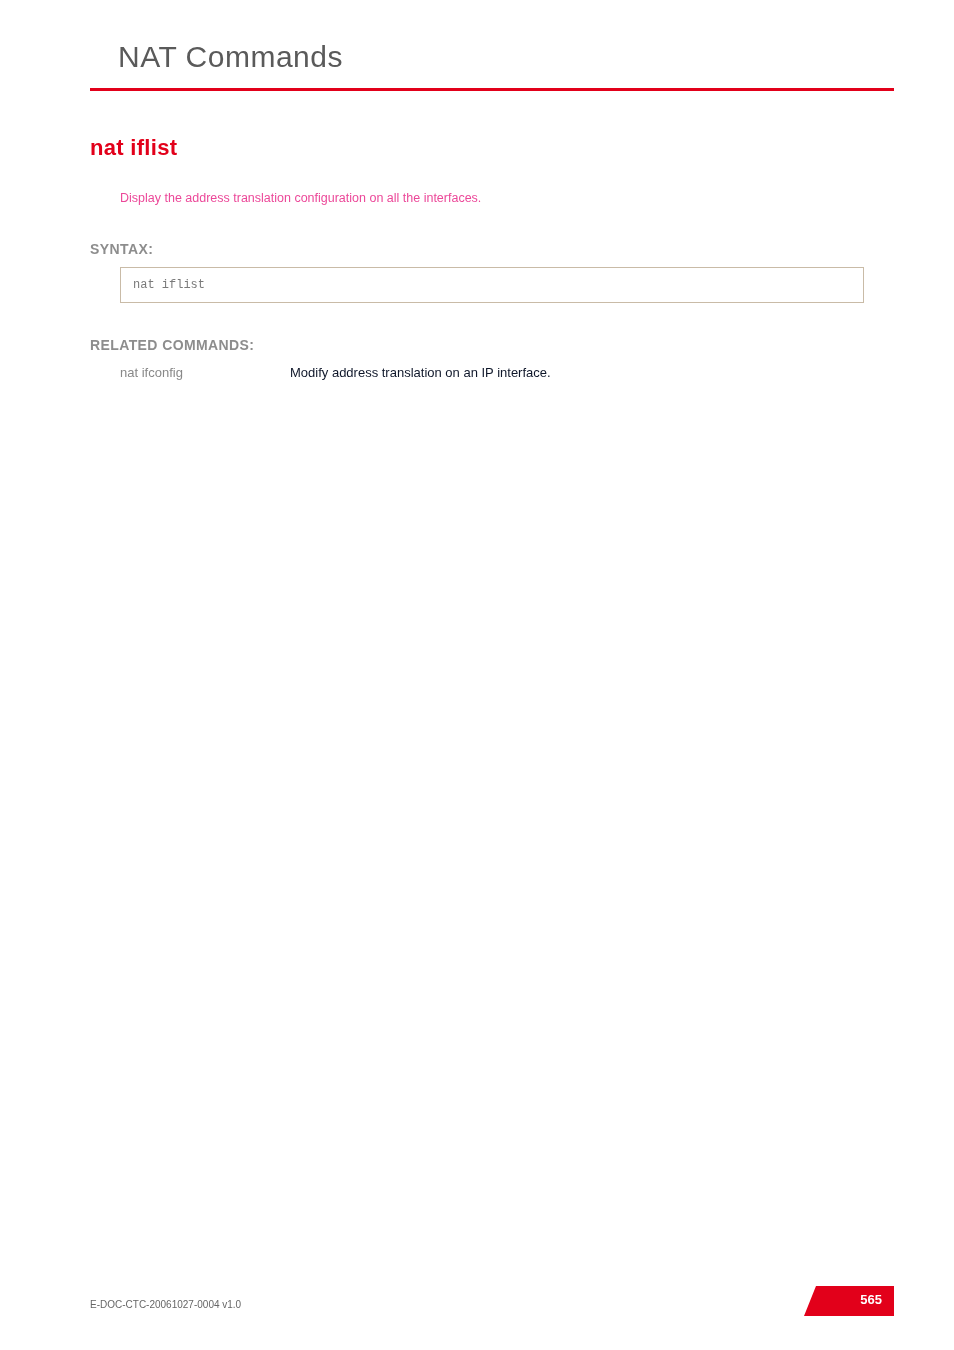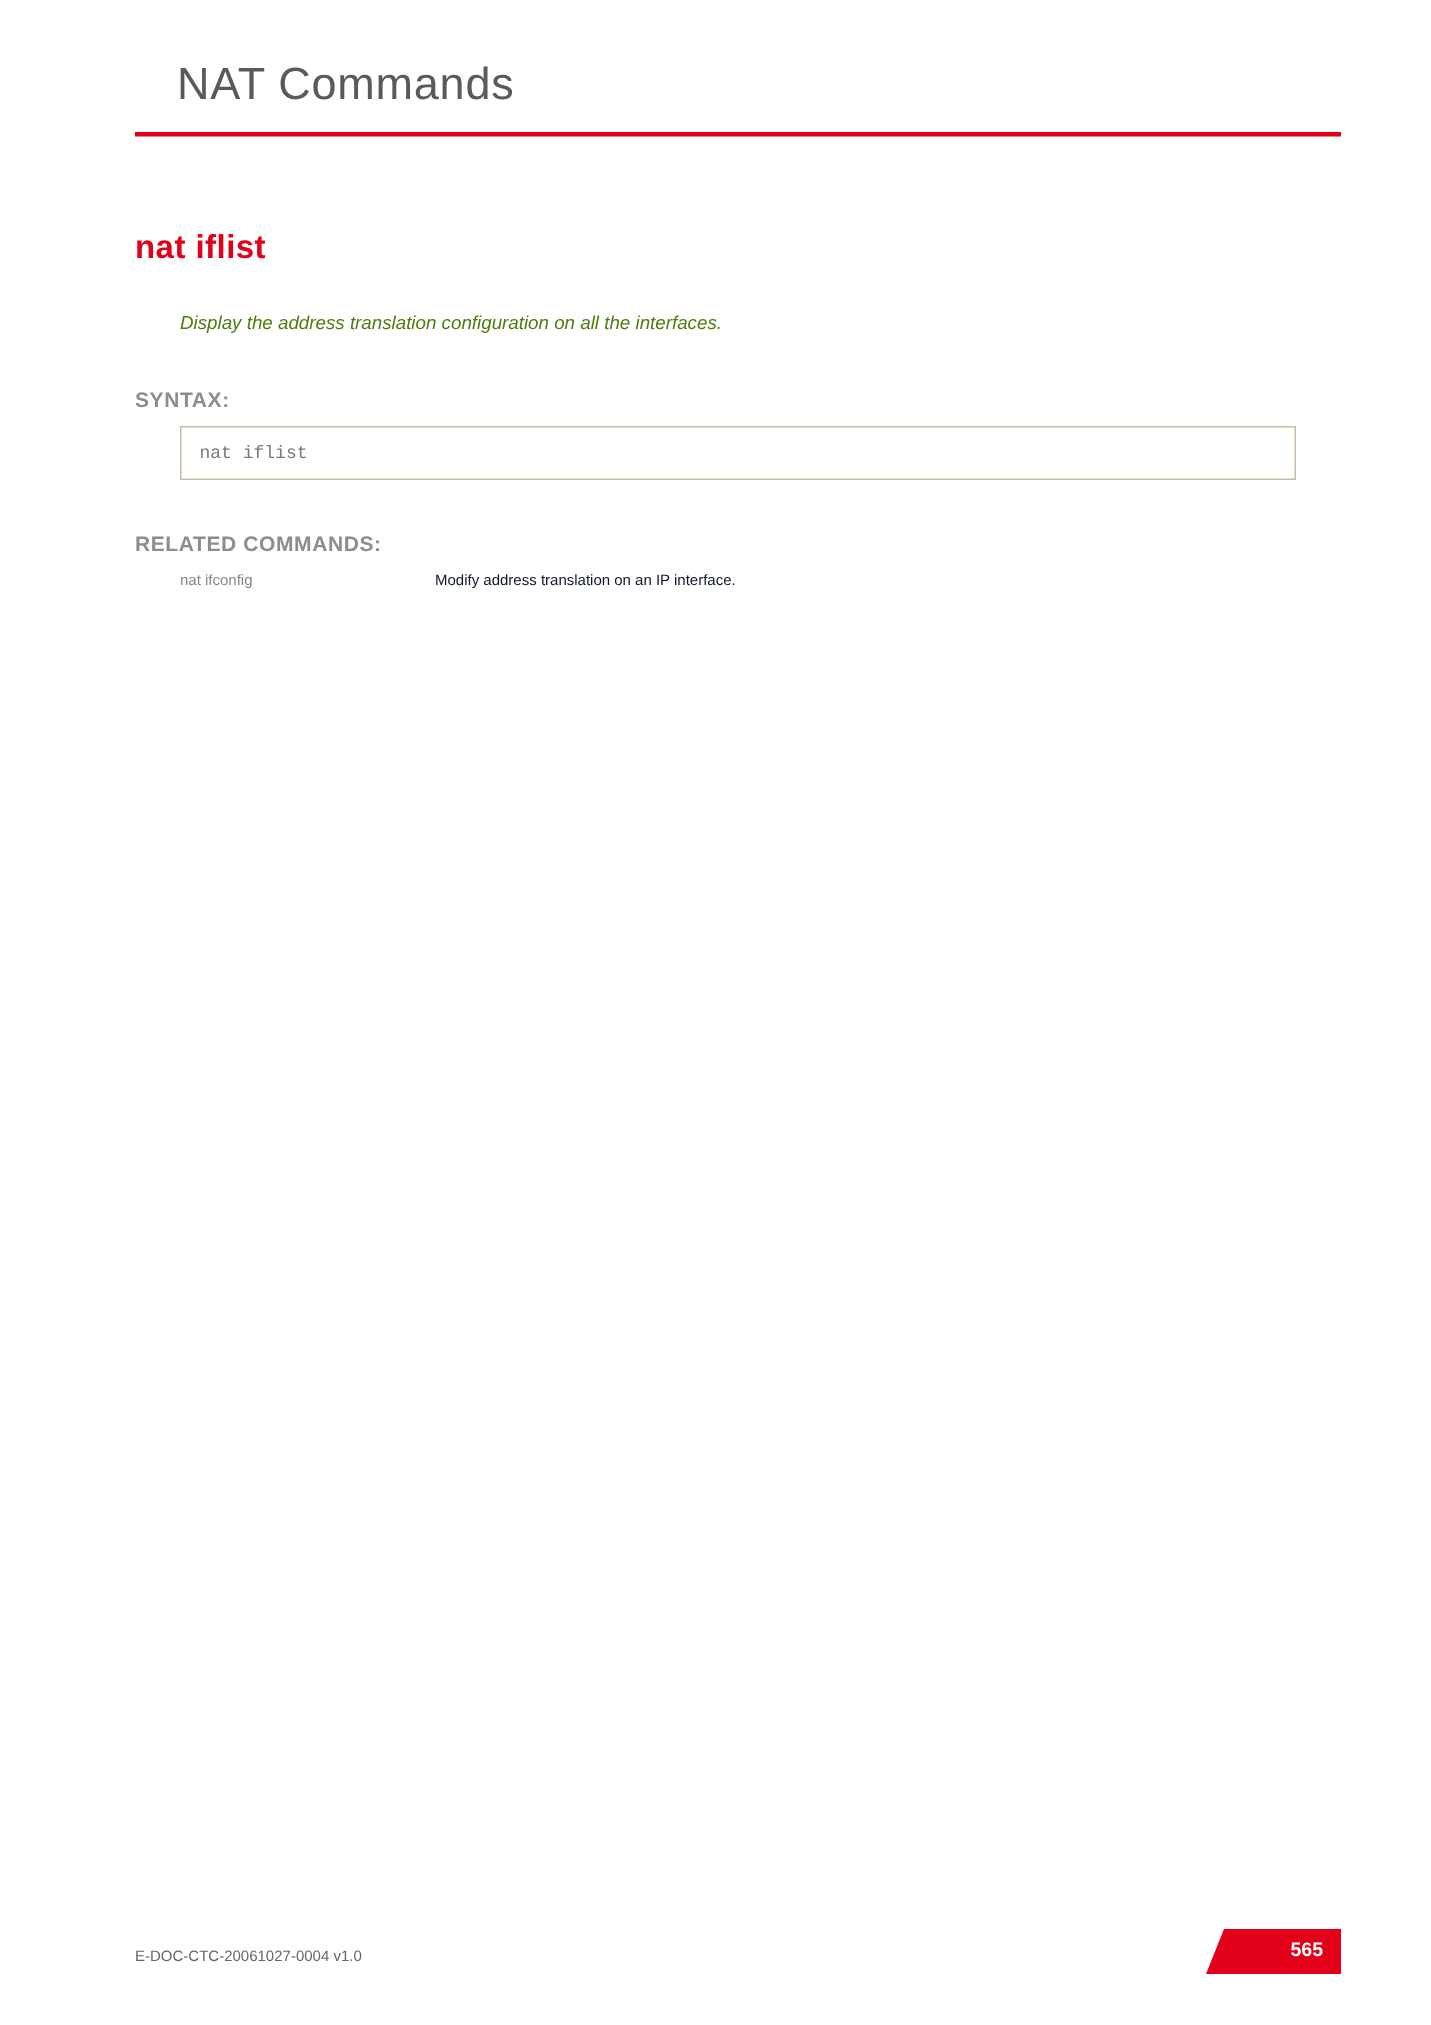--- a/index.html
+++ b/index.html
@@ -17,55 +17,54 @@
     color: #5a5a5a;
     padding: 40px 0 14px 118px;
     letter-spacing: 0.5px;
   }
   .red-rule {
     height: 3px;
     background: #e2001a;
     margin: 0 60px 0 90px;
   }
   .content {
-    padding: 61px 90px 0 90px;
+    padding: 44px 90px 0 90px;
   }
   .cmd-title {
     font-size: 22px;
     font-weight: bold;
     color: #e2001a;
     margin-bottom: 30px;
     letter-spacing: 0.3px;
   }
   .description {
     font-size: 12.5px;
-    color: #4d7c0f;
+    color: #ec4899;
     margin: 0 0 36px 30px;
-    font-style: italic;
   }
   .section-heading {
     font-size: 14px;
     font-weight: bold;
     color: #8d8d8d;
     letter-spacing: 0.4px;
     margin-bottom: 10px;
   }
   .code-box {
     border: 1px solid #c9bba7;
     padding: 8px 12px;
     margin: 0 0 34px 30px;
     font-family: "Courier New", Courier, monospace;
     font-size: 12px;
     color: #7a7a7a;
     white-space: pre;
     line-height: 1.5;
   }
   .related-table {
     margin: 0 0 0 30px;
-    font-size: 10px;
+    font-size: 13px;
     border-collapse: collapse;
   }
   .related-table td {
     vertical-align: top;
     padding: 2px 0;
   }
   .related-cmd {
     color: #888;
     width: 170px;
   }

